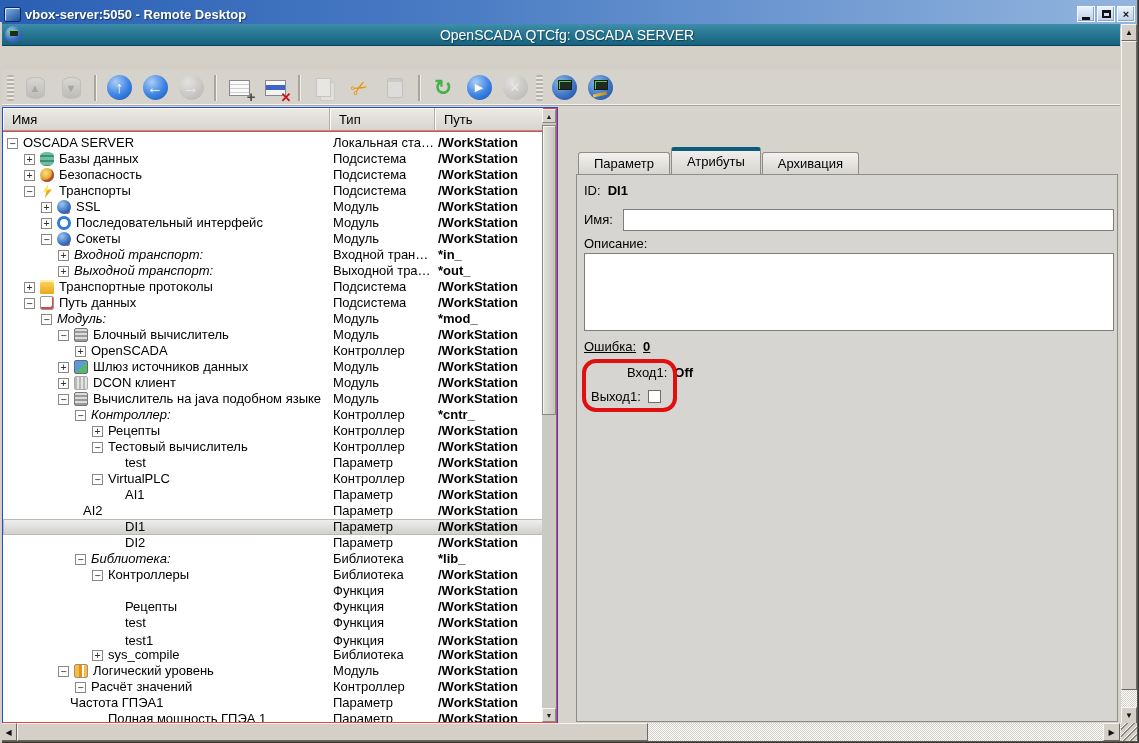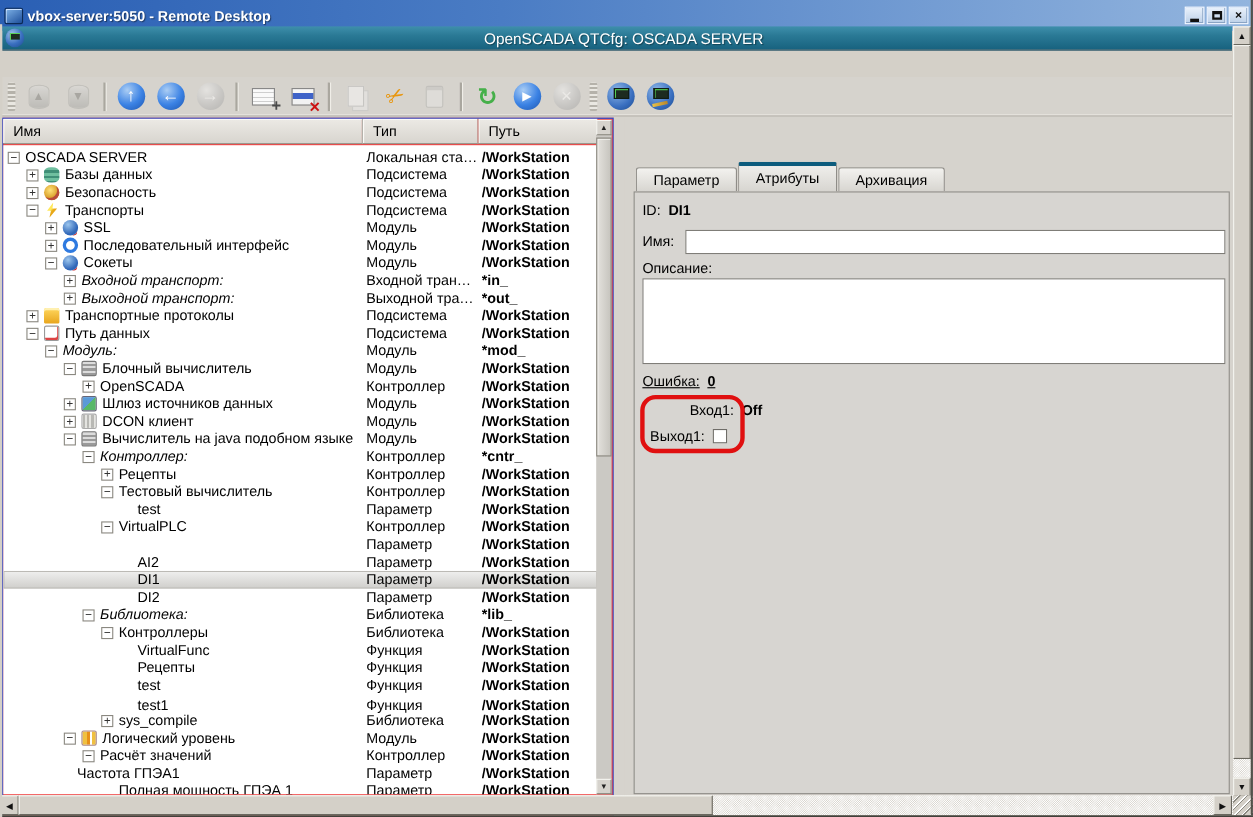--- a/index.html
+++ b/index.html
@@ -427,25 +427,29 @@
         </div>
         <div class="trow" style="top: 339px;">
           <div class="tc tname" style="padding-left: 89px;">
             <span class="exp">−</span>
             <span class="tlbl">VirtualPLC</span>
           </div>
           <div class="tc ttype">Контроллер</div>
           <div class="tc tpath">/WorkStation</div>
         </div>
         <div class="trow" style="top: 355px;">
+          <div class="tc tname" style="padding-left: 106px;">
+            <span class="expsp"></span>
+            <span class="tlbl">AI1</span>
+          </div>
           <div class="tc ttype">Параметр</div>
           <div class="tc tpath">/WorkStation</div>
         </div>
         <div class="trow" style="top: 371px;">
-          <div class="tc tname" style="padding-left: 106px;">
+          <div class="tc tname" style="padding-left: 64px;">
             <span class="expsp"></span>
             <span class="tlbl">AI2</span>
           </div>
           <div class="tc ttype">Параметр</div>
           <div class="tc tpath">/WorkStation</div>
         </div>
         <div class="trow sel" style="top: 387px;">
           <div class="tc tname" style="padding-left: 106px;">
             <span class="expsp"></span>
             <span class="tlbl">DI1</span>
@@ -471,24 +475,20 @@
         </div>
         <div class="trow" style="top: 435px;">
           <div class="tc tname" style="padding-left: 89px;">
             <span class="exp">−</span>
             <span class="tlbl">Контроллеры</span>
           </div>
           <div class="tc ttype">Библиотека</div>
           <div class="tc tpath">/WorkStation</div>
         </div>
         <div class="trow" style="top: 451px;">
-          <div class="tc tname" style="padding-left: 106px;">
-            <span class="expsp"></span>
-            <span class="tlbl">VirtualFunc</span>
-          </div>
           <div class="tc ttype">Функция</div>
           <div class="tc tpath">/WorkStation</div>
         </div>
         <div class="trow" style="top: 467px;">
           <div class="tc tname" style="padding-left: 106px;">
             <span class="expsp"></span>
             <span class="tlbl">Рецепты</span>
           </div>
           <div class="tc ttype">Функция</div>
           <div class="tc tpath">/WorkStation</div>

